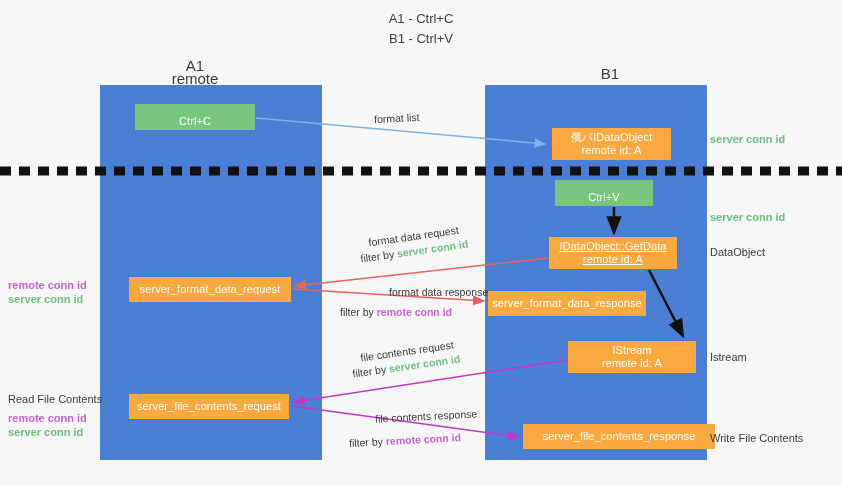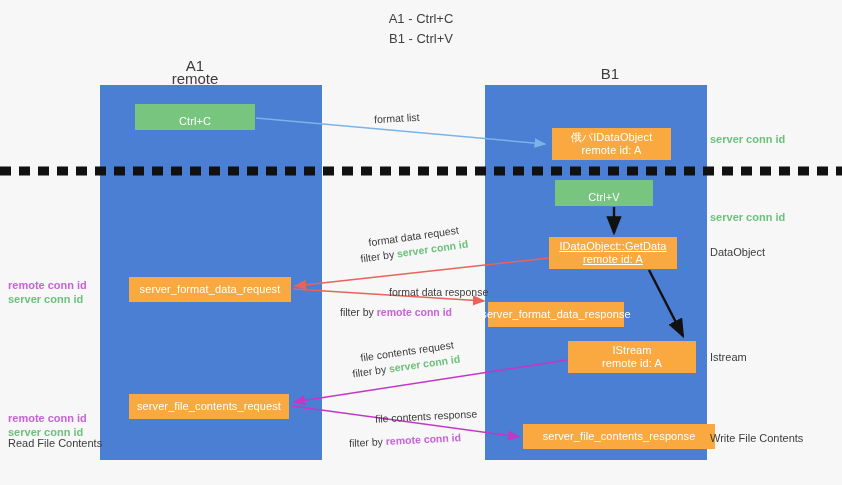--- a/index.html
+++ b/index.html
@@ -37,36 +37,36 @@
     text-align:center;letter-spacing:.1px;
     padding:2px 4px;
   }
   .green{background:#77c57e;justify-content:flex-end;}
   .orange{background:#f9a93f;}
   #box-ctrlc{left:135px;top:104px;width:120px;height:26px;}
   #box-idataobject{left:552px;top:128px;width:119px;height:32px;}
   #box-ctrlv{left:555px;top:180px;width:98px;height:26px;}
   #box-getdata{left:549px;top:237px;width:128px;height:32px;text-decoration:underline;}
   #box-fmt-req{left:129px;top:277px;width:162px;height:25px;}
-  #box-fmt-resp{left:488px;top:302px;width:136px;height:25px;}
+  #box-fmt-resp{left:488px;top:291px;width:158px;height:25px;}
   #box-istream{left:568px;top:341px;width:128px;height:32px;}
   #box-file-req{left:129px;top:394px;width:160px;height:25px;align-items:center;}
   #box-file-resp{left:523px;top:424px;width:192px;height:25px;}
   
   .side{font-size:11px;line-height:14px;}
   .green-t{color:#6cc17c;font-weight:bold;}
   .purple-t{color:#c862d8;font-weight:bold;}
   .plain-t{color:#3c3c3c;}
   #sc1{left:710px;top:132px;}
   #sc2{left:710px;top:210px;}
   #lbl-dataobject{left:710px;top:245px;text-align:right;}
   #lbl-istream{left:710px;top:350px;}
   #lbl-writefile{left:710px;top:431px;}
   #left-ids-1{left:8px;top:278px;text-align:left;}
-  #left-read{left:8px;top:392px;margin-top:44px;}
+  #left-read{left:8px;top:392px;}
   #left-ids-2{left:8px;top:411px;}
   
   .cap{font-size:10.5px;line-height:14px;color:#3c3c3c;white-space:nowrap;}
   .cap b{font-weight:bold;}
   #cap-format-list{left:374px;top:111px;transform:rotate(-3.2deg);}
   #cap-fdreq{left:368px;top:229px;transform:rotate(-8deg);}
   #cap-fdreq2{left:360px;top:244px;transform:rotate(-8deg);}
   #cap-fdresp{left:362px;top:285px;margin-left:27px;}
   #cap-fdresp2{left:340px;top:305px;}
   #cap-fcreq{left:360px;top:344px;transform:rotate(-8deg);}

